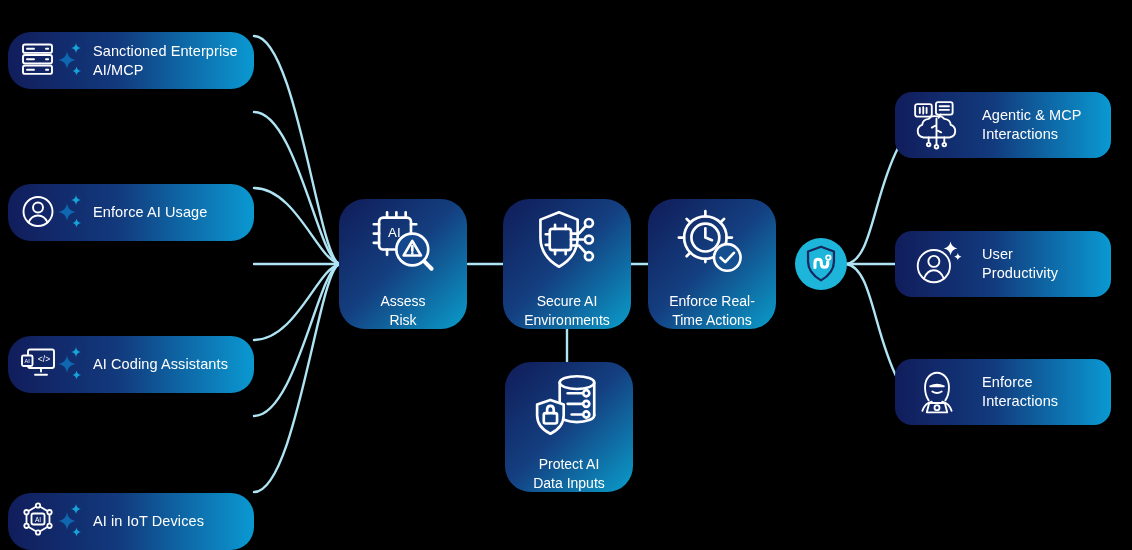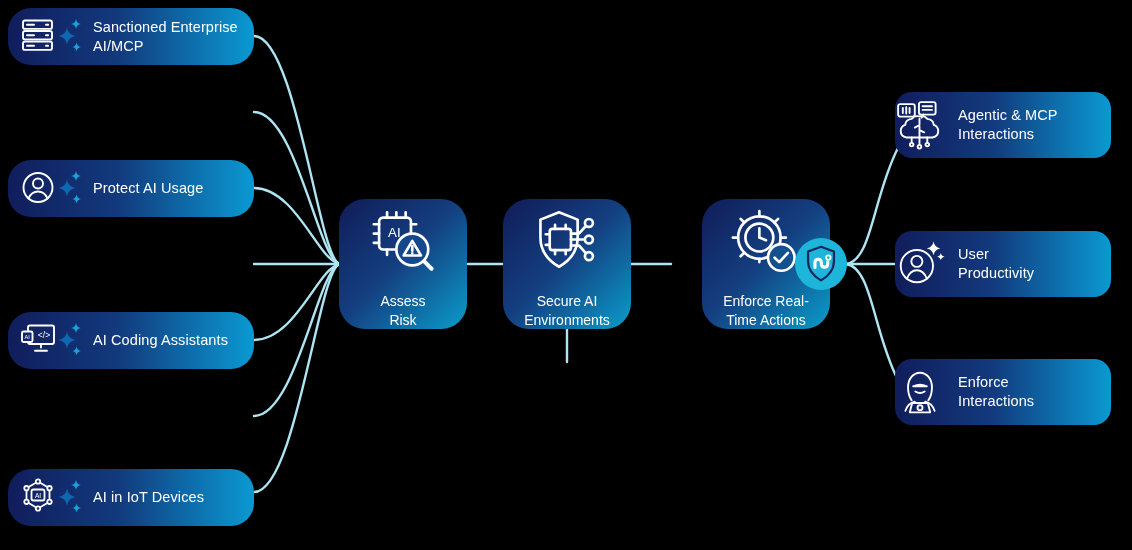--- a/index.html
+++ b/index.html
@@ -2,31 +2,31 @@
 <html><head>
 <meta charset="utf-8">
 <style>
   html,body{margin:0;padding:0;background:#000;}
   .canvas{position:relative;width:1132px;height:550px;background:#000;overflow:hidden;
           font-family:"Liberation Sans",sans-serif;}
   .wires{position:absolute;left:0;top:0;}
   
   .lbox{position:absolute;left:8px;width:246px;height:57px;border-radius:23px;
         background:linear-gradient(90deg,#111d5c 0%,#123a7d 45%,#0a99d2 100%);
-        display:flex;align-items:center;gap:9px;padding-left:12px;box-sizing:border-box;}
+        display:flex;align-items:center;gap:9px;padding-left:12px;box-sizing:border-box;margin-top:24px;}
   .lbox .label{color:#fff;font-size:14.5px;line-height:1.28;white-space:pre-line;letter-spacing:.1px;}
   
   .cbox{position:absolute;width:128px;height:130px;border-radius:26px;
         background:linear-gradient(135deg,#101c58 0%,#143f80 48%,#0a9dca 100%);
         display:flex;flex-direction:column;align-items:center;padding-top:8px;box-sizing:border-box;}
   .cbox .label{color:#fff;font-size:14px;line-height:1.32;text-align:center;white-space:pre-line;margin-top:16px;}
   
   .rbox{position:absolute;left:895px;width:216px;height:66px;border-radius:17px;
         background:linear-gradient(90deg,#111d5c 0%,#123a7d 45%,#0a99d2 100%);
-        display:flex;align-items:center;gap:13px;box-sizing:border-box;}
+        display:flex;align-items:center;gap:20px;padding-left:17px;box-sizing:border-box;}
   .rbox .label{color:#fff;font-size:14.5px;line-height:1.3;white-space:pre-line;letter-spacing:.1px;}
   
   .badge{position:absolute;left:795px;top:238px;width:52px;height:52px;border-radius:50%;
          background:#1db5d9;display:flex;align-items:center;justify-content:center;z-index:3;}
   .lbox,.rbox,.cbox{z-index:2;}
   svg{display:block;}
   text{font-family:"Liberation Sans",sans-serif;}
 </style>
 </head>
 <body>
@@ -76,21 +76,21 @@
         <circle cx="18" cy="18.5" r="14.5"></circle>
         <circle cx="18" cy="14.5" r="5"></circle>
         <path d="M8.5 29.5 Q11.5 22.5 18 22.5 Q24.5 22.5 27.5 29.5"></path>
       </g>
       <g>
         <path fill="#0f67b0" d="M47 10.5 Q48.2 17.8 55.5 19 Q48.2 20.2 47 27.5 Q45.8 20.2 38.5 19 Q45.8 17.8 47 10.5 Z"></path>
         <path fill="#17a3da" d="M56 2 Q56.7 6.3 61 7 Q56.7 7.7 56 12 Q55.3 7.7 51 7 Q55.3 6.3 56 2 Z"></path>
         <path fill="#17a3da" d="M56.5 25.5 Q57.1 29.4 61 30 Q57.1 30.6 56.5 34.5 Q55.9 30.6 52.5 30 Q55.9 29.4 56.5 25.5 Z"></path>
       </g>
     </svg>
-    <span class="label">Protect AI Usage</span>
+    <span class="label">Enforce AI Usage</span>
   </div>
 
 
   <div class="lbox" style="top:312px">
     <svg width="64" height="40" viewBox="0 0 64 40">
       <g stroke="#fff" stroke-width="1.9" fill="none" stroke-linecap="round" stroke-linejoin="round">
         <rect x="8" y="4.5" width="26" height="18.5" rx="2"></rect>
         <path d="M21 23 v3.5 M15 29.8 h12"></path>
         <rect x="2" y="10.5" width="10.5" height="10.5" rx="1.5" fill="#12266b"></rect>
       </g>
@@ -157,35 +157,55 @@
         <path d="M31 24.5 H41"></path>
         <circle cx="44.5" cy="24.5" r="3"></circle>
         <path d="M31 29 L37 29 L42 34.5"></path>
         <circle cx="44.5" cy="37" r="3"></circle>
       </g>
     </svg>
     <span class="label">Secure AI
 Environments</span>
   </div>
 
-  <div class="cbox" style="left:702px;top:199px">
+  <div class="cbox" style="left:648px;top:199px">
     <svg width="80" height="72" viewBox="0 0 56 52">
       <g stroke="#fff" stroke-width="2" fill="none" stroke-linecap="round" stroke-linejoin="round">
         <path d="M23 7 v-4 M34.3 11.7 l2.8 -2.8 M39 23 h4 M11.7 34.3 l-2.8 2.8 M7 23 h-4 M11.7 11.7 l-2.8 -2.8 M23 39 v2.5"></path>
         <circle cx="23" cy="23" r="16"></circle>
         <circle cx="23" cy="23" r="10.5"></circle>
         <path d="M23 23 V16 M23 23 L28 25"></path>
         <circle cx="39.5" cy="38" r="10" fill="#14508f"></circle>
         <path d="M34.5 38.2 L38 41.5 L44.5 34.5"></path>
       </g>
     </svg>
     <span class="label">Enforce Real-
 Time Actions</span>
   </div>
 
+  <div class="cbox" style="left:505px;top:362px">
+    <svg width="80" height="72" viewBox="0 0 56 52">
+      <g stroke="#fff" stroke-width="2" fill="none" stroke-linecap="round" stroke-linejoin="round">
+        <ellipse cx="34" cy="9.5" rx="13" ry="4.8"></ellipse>
+        <path d="M21 9.5 V34 M47 9.5 V34"></path>
+        <path d="M21 34 C21 37 27 39.2 34 39.2 C41 39.2 47 37 47 34"></path>
+        <path d="M27 17.5 H37.5"></path>
+          <circle cx="41" cy="17.5" r="2.3"></circle>
+        <path d="M27 25.5 H37.5"></path>
+          <circle cx="41" cy="25.5" r="2.3"></circle>
+        <path d="M30 33.5 H37.5"></path>
+          <circle cx="41" cy="33.5" r="2.3"></circle>
+        <path d="M14 22.5 L24 26 V34 Q24 43 14 48 Q4 43 4 34 V26 Z" fill="#123e7e"></path>
+        <path d="M11.5 32.5 V30 Q11.5 27 14 27 Q16.5 27 16.5 30 V32.5"></path>
+        <rect x="9" y="32.5" width="10" height="7.8" rx="1.5"></rect>
+      </g>
+    </svg>
+    <span class="label">Protect AI
+Data Inputs</span>
+  </div>
 
   <div class="badge">
     <svg width="38" height="42" viewBox="0 0 44 48">
       <path d="M22 4 L37 9.5 V21 Q37 34 22 43 Q7 34 7 21 V9.5 Z" fill="none" stroke="#16265e" stroke-width="2.6" stroke-linejoin="round"></path>
       <path d="M15 28 V22.5 Q15 18.5 18.7 18.5 Q22.4 18.5 22.4 22.5 V23.8 Q22.4 27.8 26.1 27.8 Q29.8 27.8 29.8 23.8 V21.5" fill="none" stroke="#fff" stroke-width="3.6" stroke-linecap="round"></path>
       <circle cx="30.5" cy="16.5" r="2.6" fill="none" stroke="#fff" stroke-width="2"></circle>
     </svg>
   </div>
 
   <div class="rbox" style="top:92px">

